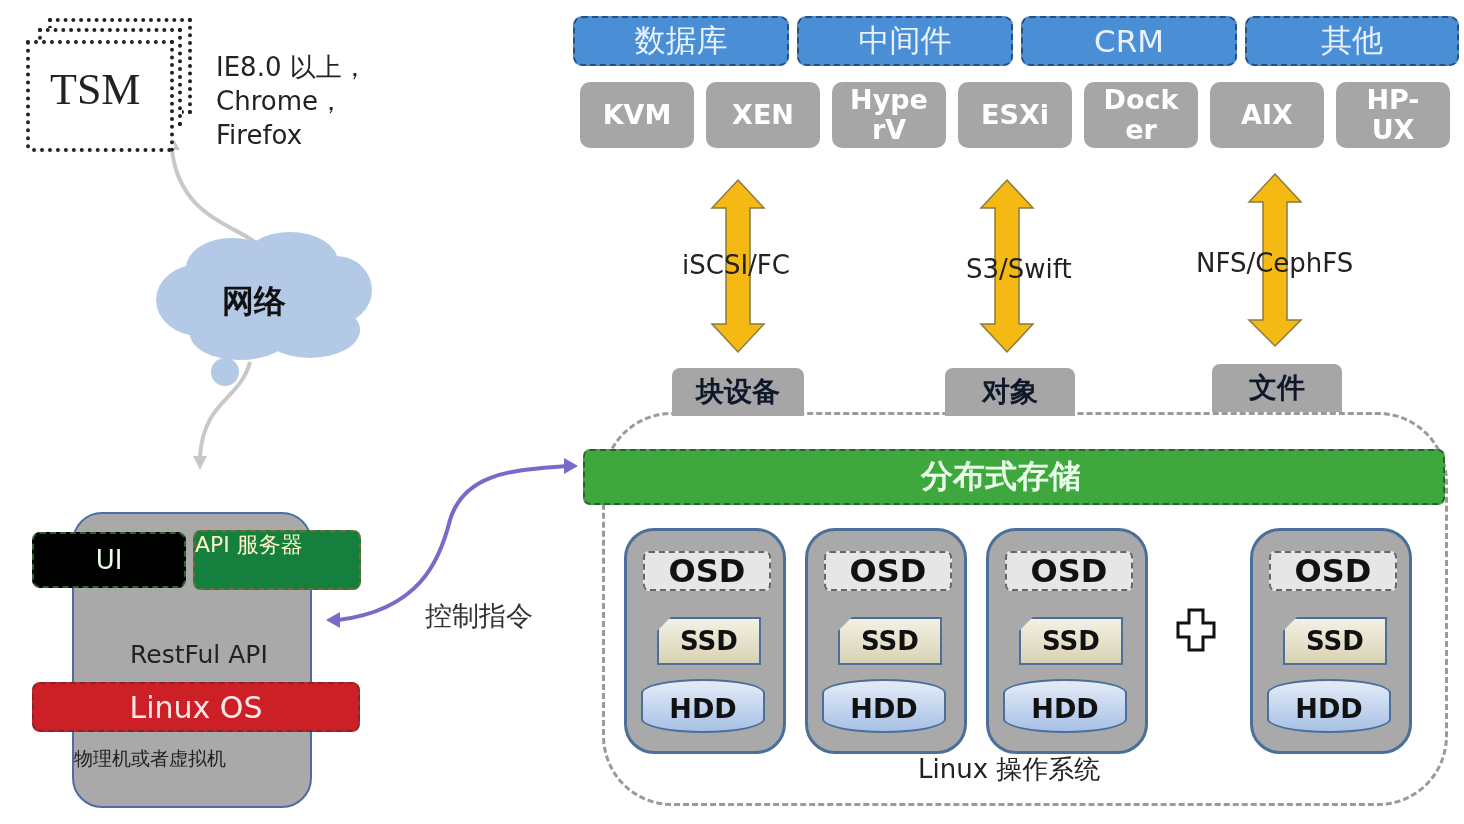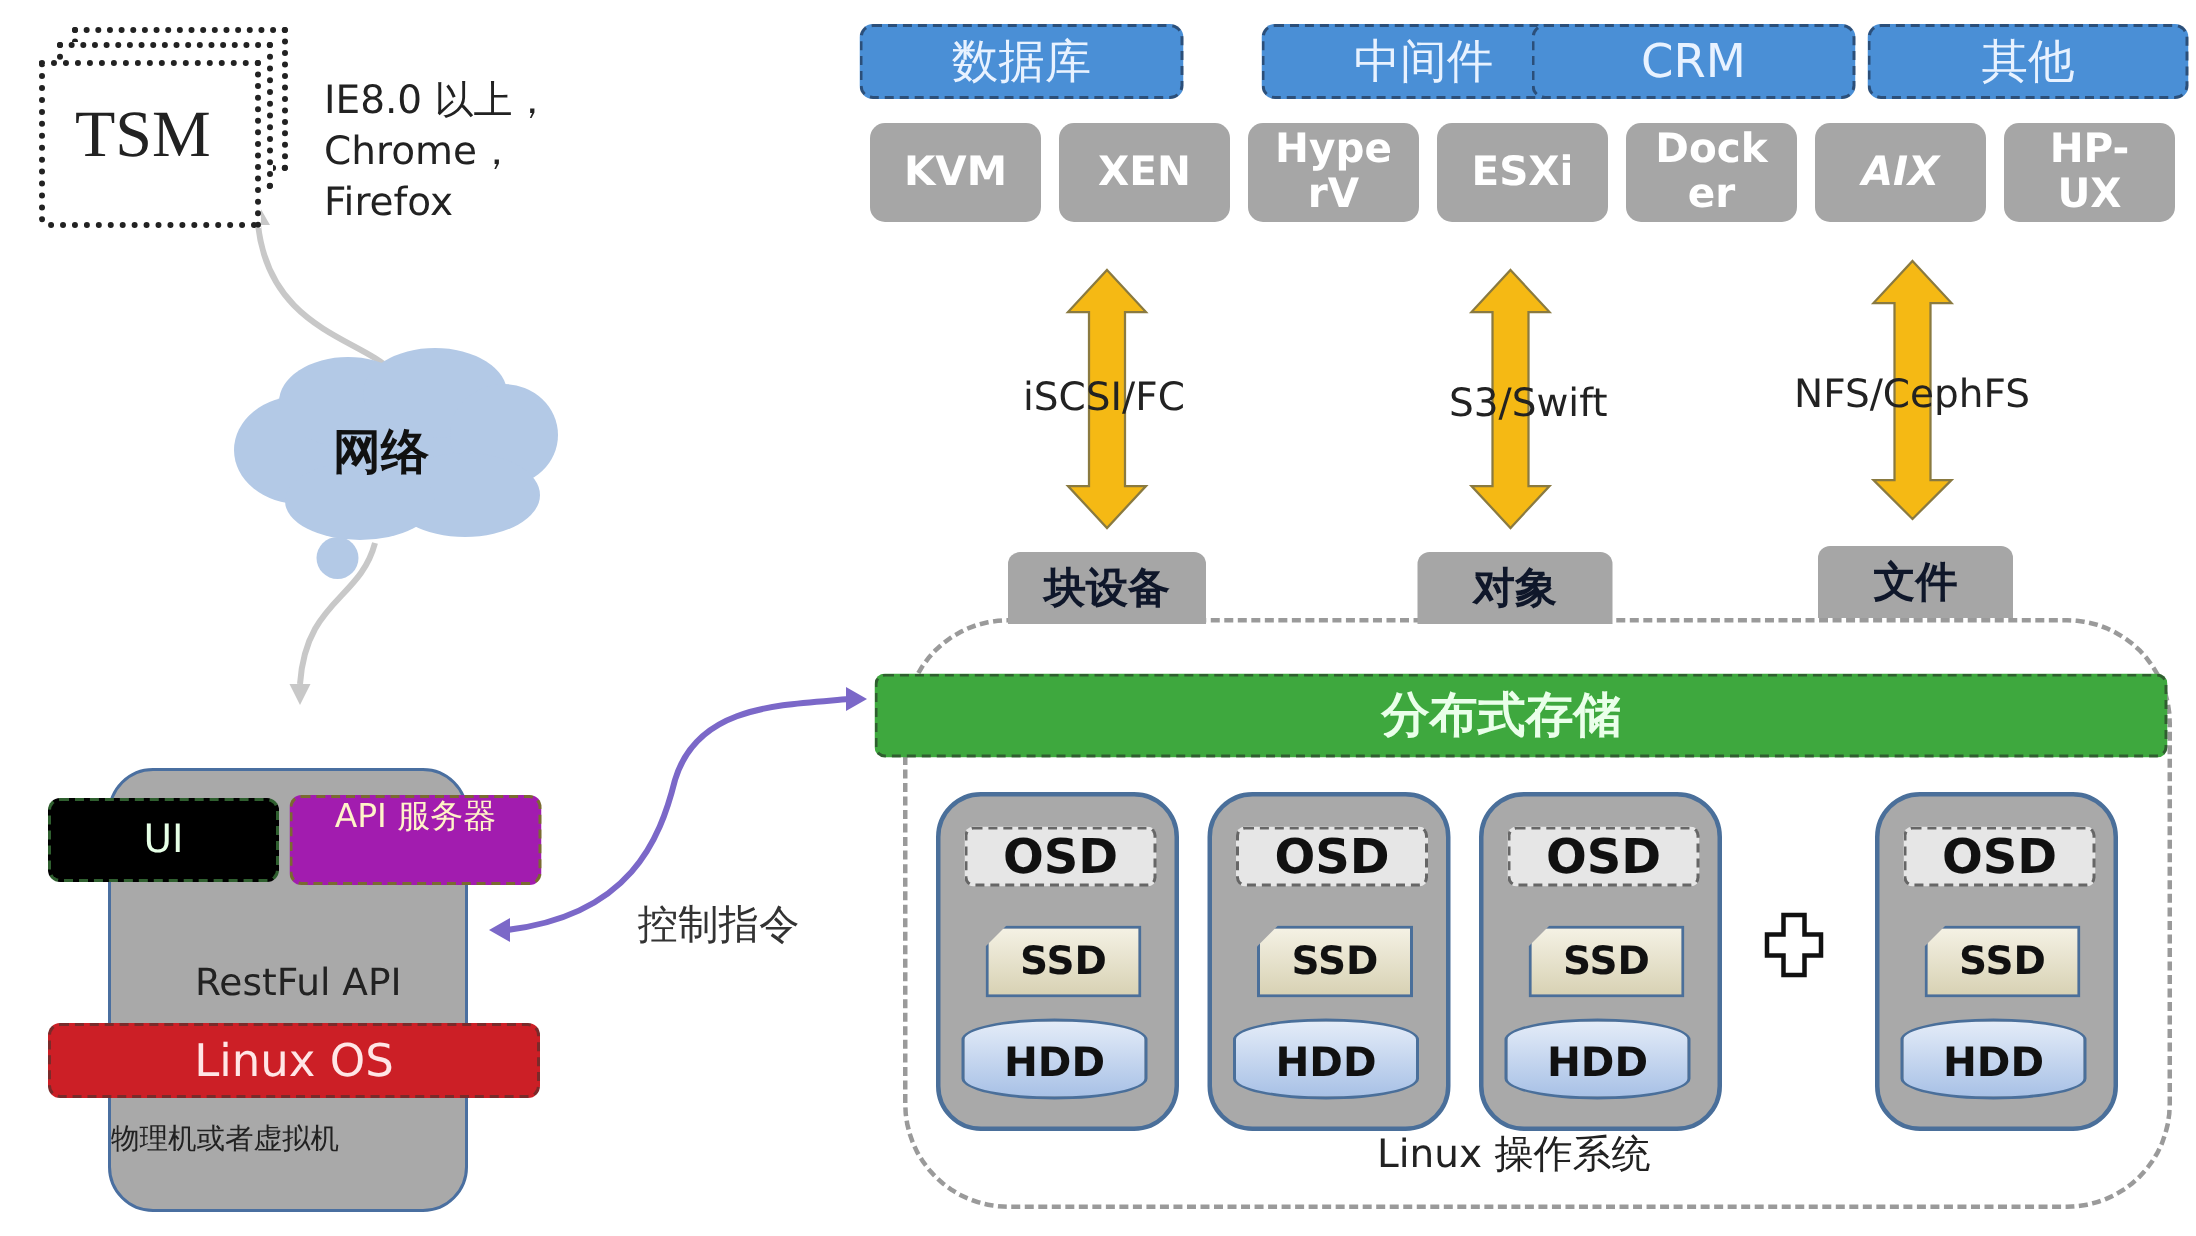--- a/index.html
+++ b/index.html
@@ -13,23 +13,23 @@
   .browser-note { position:absolute; left:216px; top:50px; font-size:26px; line-height:34px; color:#222; width:170px; }
 
   .cloud-label { position:absolute; left:222px; top:280px; font-size:32px; font-weight:bold; color:#111; }
 
   
   .machine { position:absolute; left:72px; top:512px; width:236px; height:292px; background:#a9a9a9;
              border:2px solid #4a6fa0; border-radius:30px; }
   .ui-box { position:absolute; left:32px; top:532px; width:150px; height:52px; background:#000000;
             border:2px dashed #2f5f2f; border-radius:8px; color:#e6ffe6; font-size:26px;
             display:flex; align-items:center; justify-content:center; }
-  .api-box { position:absolute; left:193px; top:530px; width:164px; height:56px; background:#a21caf;
+  .api-box { position:absolute; left:193px; top:530px; width:164px; height:56px; background:#15803d;
              border:2px dashed #7a6a30; border-radius:8px; color:#fff3c8; font-size:22px; line-height:26px;
-             text-align:center; overflow:hidden; }
+             overflow:hidden; }
   .restful { position:absolute; left:130px; top:640px; font-size:25px; color:#222; }
   .linux-os { position:absolute; left:32px; top:682px; width:324px; height:46px; background:#cc1f26;
               border:2px dashed #7a2a2a; border-radius:8px; color:#ffe6e6; font-size:30px;
               display:flex; align-items:center; justify-content:center; }
   .machine-label { position:absolute; left:74px; top:746px; font-size:19px; color:#222; white-space:nowrap; }
 
   .ctrl-label { position:absolute; left:425px; top:598px; font-size:27px; color:#333; }
 
   
   .app-box { position:absolute; top:16px; height:46px; background:#4a8fd6; border:2px dashed #2b4f7a;
@@ -116,30 +116,30 @@
 <div class="machine"></div>
 <div class="ui-box">UI</div>
 <div class="api-box">API 服务器</div>
 <div class="restful">RestFul API</div>
 <div class="linux-os">Linux OS</div>
 <div class="machine-label">物理机或者虚拟机</div>
 
 <div class="ctrl-label">控制指令</div>
 
 <div class="app-box" style="left:573px;width:212px;">数据库</div>
-<div class="app-box" style="left:797px;width:212px;margin-left:44px;">中间件</div>
+<div class="app-box" style="left:797px;width:212px;">中间件</div>
 <div class="app-box" style="left:1021px;width:212px;">CRM</div>
 <div class="app-box" style="left:1245px;width:210px;">其他</div>
 
 <div class="plat-box" style="left:580px;">KVM</div>
 <div class="plat-box" style="left:706px;">XEN</div>
 <div class="plat-box" style="left:832px;word-break:break-all;padding:0 14px;box-sizing:border-box;">HyperV</div>
 <div class="plat-box" style="left:958px;">ESXi</div>
 <div class="plat-box" style="left:1084px;word-break:break-all;padding:0 18px;box-sizing:border-box;">Docker</div>
-<div class="plat-box" style="left:1210px;font-style:italic;">AIX</div>
+<div class="plat-box" style="left:1210px;">AIX</div>
 <div class="plat-box" style="left:1336px;word-break:break-all;padding:0 24px;box-sizing:border-box;">HP-UX</div>
 
 <div class="proto-label" style="left:682px;top:250px;">iSCSI/FC</div>
 <div class="proto-label" style="left:966px;top:254px;">S3/Swift</div>
 <div class="proto-label" style="left:1196px;top:248px;">NFS/CephFS</div>
 
 <div class="cluster-border"></div>
 
 <div class="iface-tab" style="left:672px;top:368px;width:132px;">块设备</div>
 <div class="iface-tab" style="left:945px;top:368px;width:130px;">对象</div>

